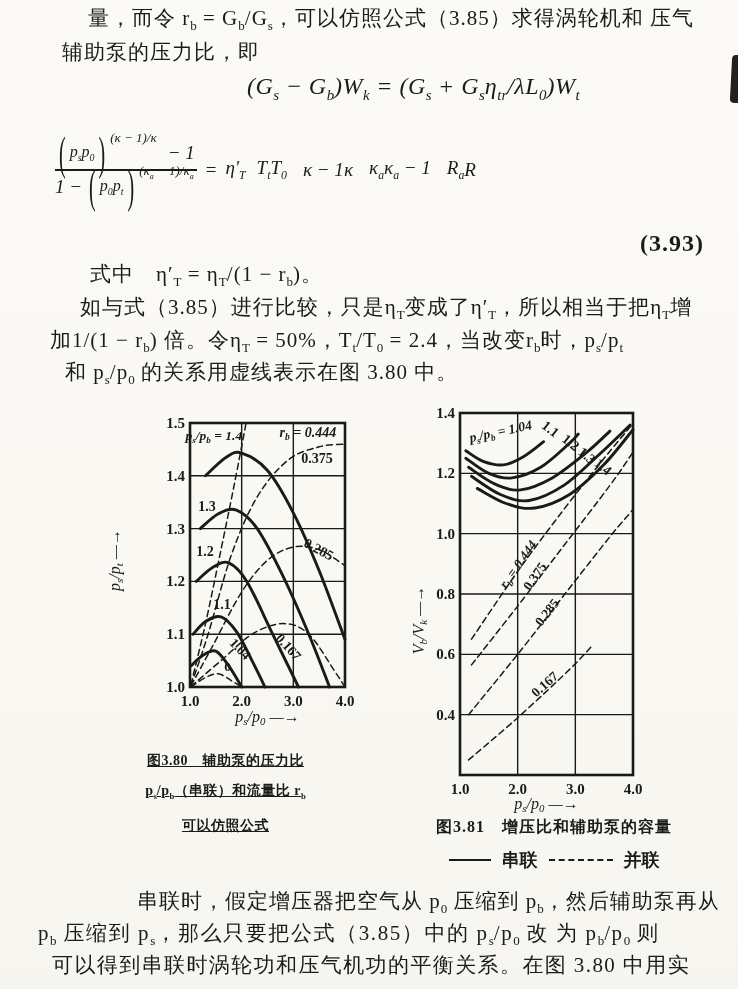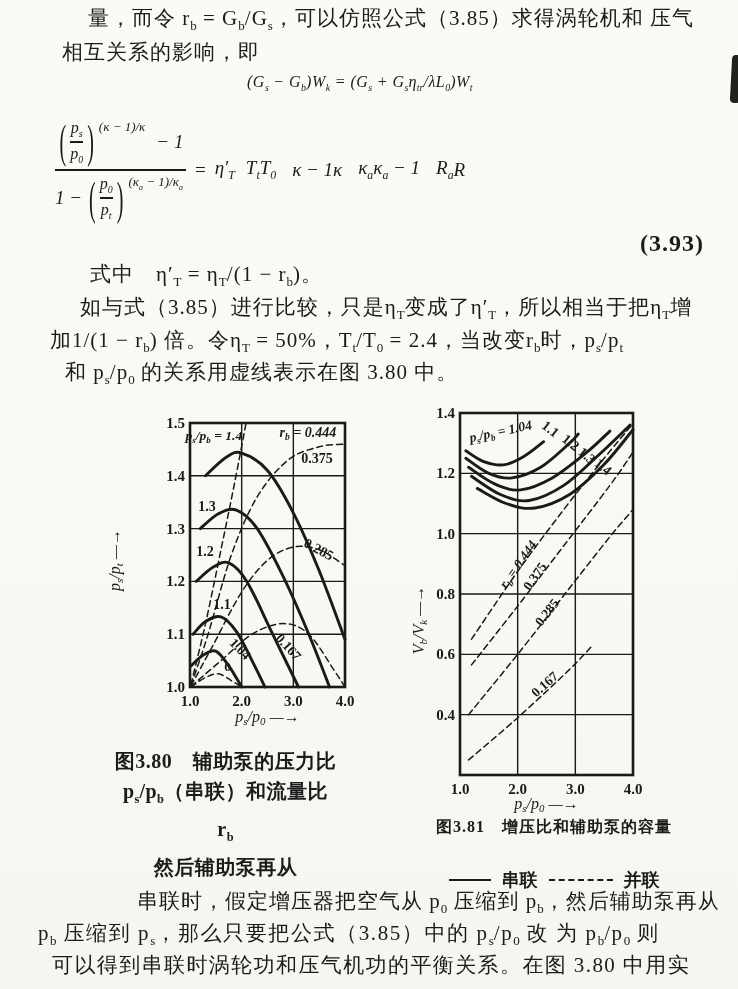--- a/index.html
+++ b/index.html
@@ -1,64 +1,64 @@
 <!DOCTYPE html>
 <html><head>
 <meta charset="utf-8">
 <style>
   html,body{margin:0;padding:0;background:#e8e8e6;}
   .page{position:relative;width:738px;height:989px;margin:0 auto;overflow:hidden;
         background:linear-gradient(180deg,#fbfaf6 0%,#f9f8f3 60%,#f6f5ef 100%);
         color:#1b1b1b;font-family:"Liberation Serif","DejaVu Serif",serif;}
   .tline{position:absolute;font-size:21px;letter-spacing:1px;white-space:pre;line-height:26px;}
   sub{font-size:62%;letter-spacing:0;}
-  .mathline{position:absolute;font-size:16px;font-style:italic;letter-spacing:.5px;white-space:pre;}
+  .mathline{position:absolute;font-size:24px;font-style:italic;letter-spacing:.5px;white-space:pre;}
   
   .f393{position:absolute;left:55px;top:106px;width:662px;height:128px;
         display:flex;align-items:center;font-size:19px;font-style:italic;}
   .bigfrac{display:inline-flex;flex-direction:column;align-items:center;}
   .row{display:flex;align-items:center;}
   .fbar{align-self:stretch;height:2.2px;background:#1b1b1b;margin:4px 0;}
-  .ifrac{display:inline-flex;flex-direction:column;align-items:center;font-size:16px;padding:0 2px;}
+  .ifrac{display:inline-flex;flex-direction:row;align-items:center;font-size:16px;padding:0 2px;}
   .ib{align-self:stretch;height:1.6px;background:#1b1b1b;margin:2px 0;}
   .paren{font-style:normal;font-weight:300;font-size:20px;display:inline-block;
          transform:scaleY(2.35);margin:0 2px;}
   .exp{font-size:13px;position:relative;top:-15px;margin:0 3px;font-style:italic;}
   .tail{margin-left:8px;}
   .lead{margin-right:5px;}
   .eq{margin:0 9px;font-style:normal;}
   .eta{margin-right:3px;}
   .frac{display:inline-flex;flex-direction:row;align-items:center;margin:0 8px;text-align:center;}
   .fb{align-self:stretch;height:1.6px;background:#1b1b1b;margin:2.5px 0;}
   .eqnum{position:absolute;left:608px;top:230px;width:96px;text-align:right;
          font-size:24px;letter-spacing:1px;font-weight:600;}
   
   .chart{position:absolute;}
   .chart text{fill:#1a1a1a;font-family:"Liberation Serif","DejaVu Serif",serif;}
   
   .cap380{position:absolute;left:113px;top:746px;width:225px;text-align:center;
-          font-size:20px;line-height:30px;font-weight:700;letter-spacing:.5px;}
+          font-size:14px;line-height:30px;font-weight:700;letter-spacing:.5px;text-decoration:underline;}
   .cap381{position:absolute;left:400px;top:817px;width:308px;text-align:center;
           font-size:16px;font-weight:700;letter-spacing:1px;}
-  .legendrow{position:absolute;left:400px;top:868px;width:308px;display:flex;
+  .legendrow{position:absolute;left:400px;top:848px;width:308px;display:flex;
              justify-content:center;align-items:center;gap:11px;font-size:18px;font-weight:700;}
   .lsolid{width:42px;height:0;border-top:2.6px solid #1b1b1b;display:inline-block;}
   .ldash{width:64px;height:0;border-top:2px dashed #1b1b1b;display:inline-block;}
   .smudge{position:absolute;right:-3px;top:55px;width:10px;height:48px;background:#23211e;
           border-radius:4px;transform:rotate(3deg);}
 </style>
 </head>
 <body>
 
 <div class="page">
 
   <div class="smudge"></div>
 
   <div class="tline" style="left:88px;top:5px">量，而令 r<sub>b</sub> = G<sub>b</sub>/G<sub>s</sub>，可以仿照公式（3.85）求得涡轮机和 压气</div>
-  <div class="tline" style="left:62px;top:39px">相互关系的影响，即</div>
+  <div class="tline" style="left:62px;top:39px">辅助泵的压力比，即</div>
 
   <div class="mathline" style="left:247px;top:73px">(G<sub>s</sub> − G<sub>b</sub>)W<sub>k</sub> = (G<sub>s</sub> + G<sub>s</sub>η<sub>tr</sub>/λL<sub>0</sub>)W<sub>t</sub></div>
 
   <div class="f393">
     <div class="bigfrac">
       <div class="row">
         <span class="paren">(</span>
         <span class="ifrac">
             <span>p<sub>s</sub></span>
             <span class="ib"></span>
@@ -189,21 +189,21 @@
       <text x="130.42666666666668" y="180.91666666666666" text-anchor="middle" font-size="13.5" font-weight="600" transform="rotate(-55 130.42666666666668 180.91666666666666)"><tspan>0.375</tspan></text>
       <text x="142.53666666666666" y="217.11666666666667" text-anchor="middle" font-size="13.5" font-weight="600" transform="rotate(-52 142.53666666666666 217.11666666666667)"><tspan>0.285</tspan></text>
       <text x="139.65333333333334" y="289.51666666666665" text-anchor="middle" font-size="13.5" font-weight="600" transform="rotate(-42 139.65333333333334 289.51666666666665)"><tspan>0.167</tspan></text>
       <text x="16" y="222" text-anchor="middle" font-size="16" font-style="italic" transform="rotate(-90 16 222)"><tspan>V</tspan><tspan font-size="68%" dy="3.2">b</tspan><tspan dy="-3.2">/V</tspan><tspan font-size="68%" dy="3.2">k</tspan><tspan dy="-3.2"> —→</tspan></text>
       <text x="138.5" y="411" text-anchor="middle" font-size="16" font-style="italic"><tspan>p</tspan><tspan font-size="68%" dy="3.2">s</tspan><tspan dy="-3.2">/p</tspan><tspan font-size="68%" dy="3.2">0</tspan><tspan dy="-3.2"> —→</tspan></text>
     </svg>
 
   <div class="cap380">
     <div>图3.80　辅助泵的压力比</div>
     <div>p<sub>s</sub>/p<sub>b</sub>（串联）和流量比 r<sub>b</sub></div>
-    <div>然后辅助泵再从</div>
+    <div>可以仿照公式</div>
   </div>
 
   <div class="cap381">图3.81　增压比和辅助泵的容量</div>
   <div class="legendrow">
     <span class="lsolid"></span>
     <span>串联</span>
     <span class="ldash"></span>
     <span>并联</span>
   </div>
 

